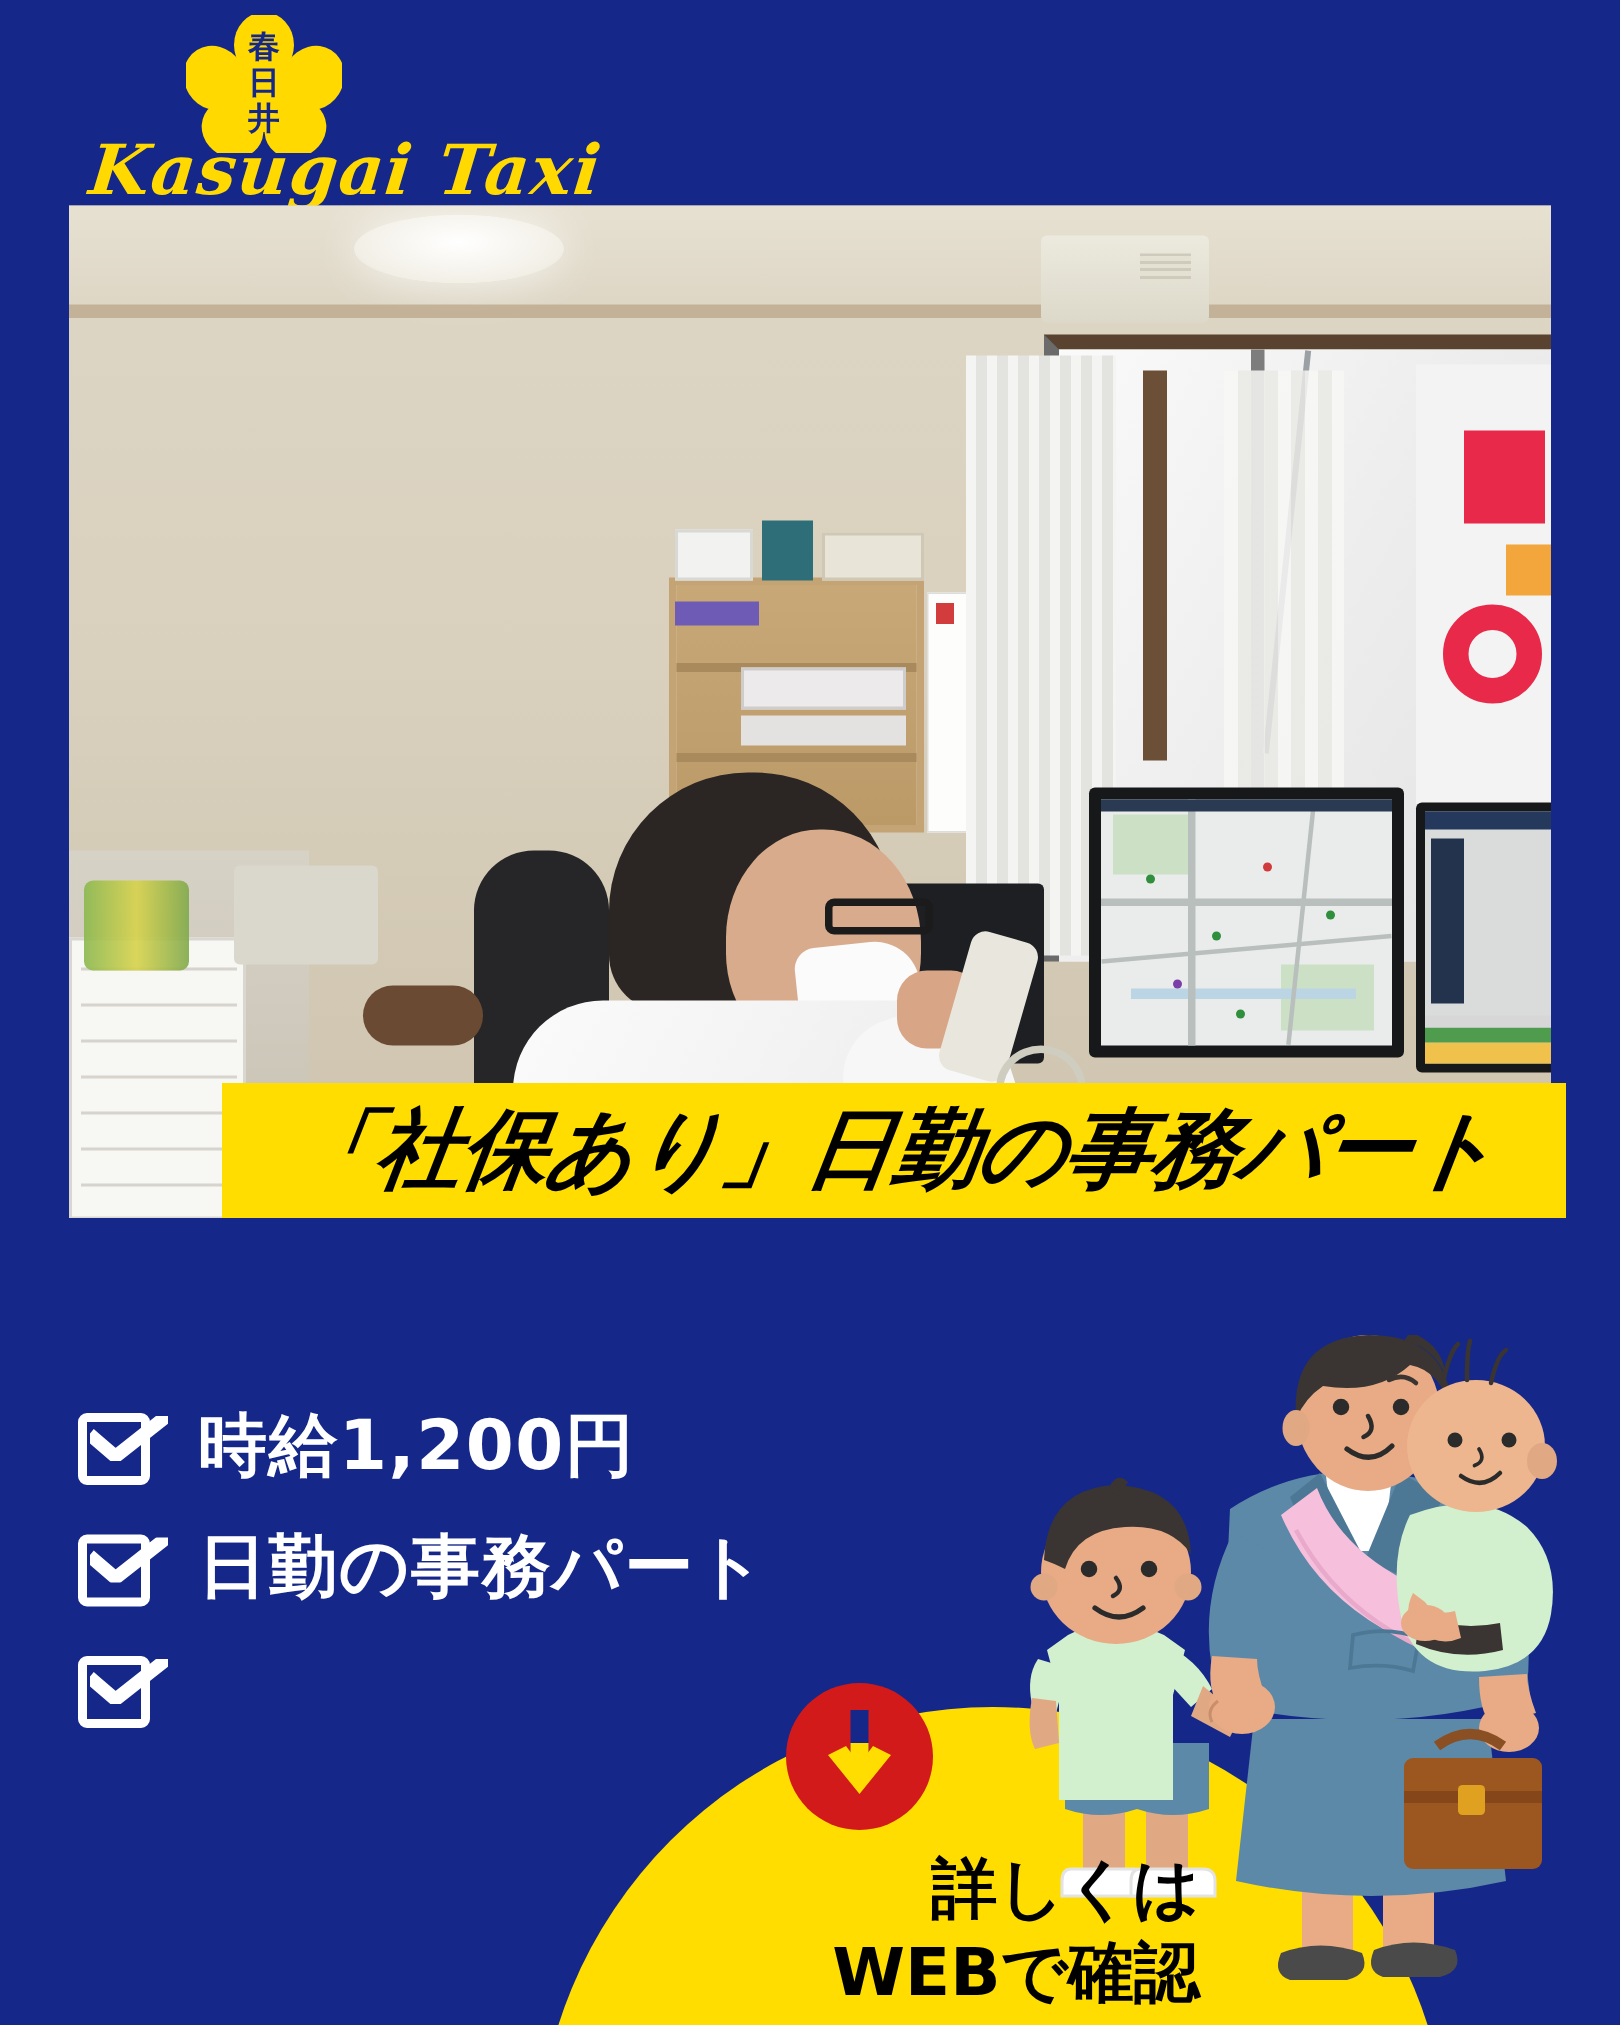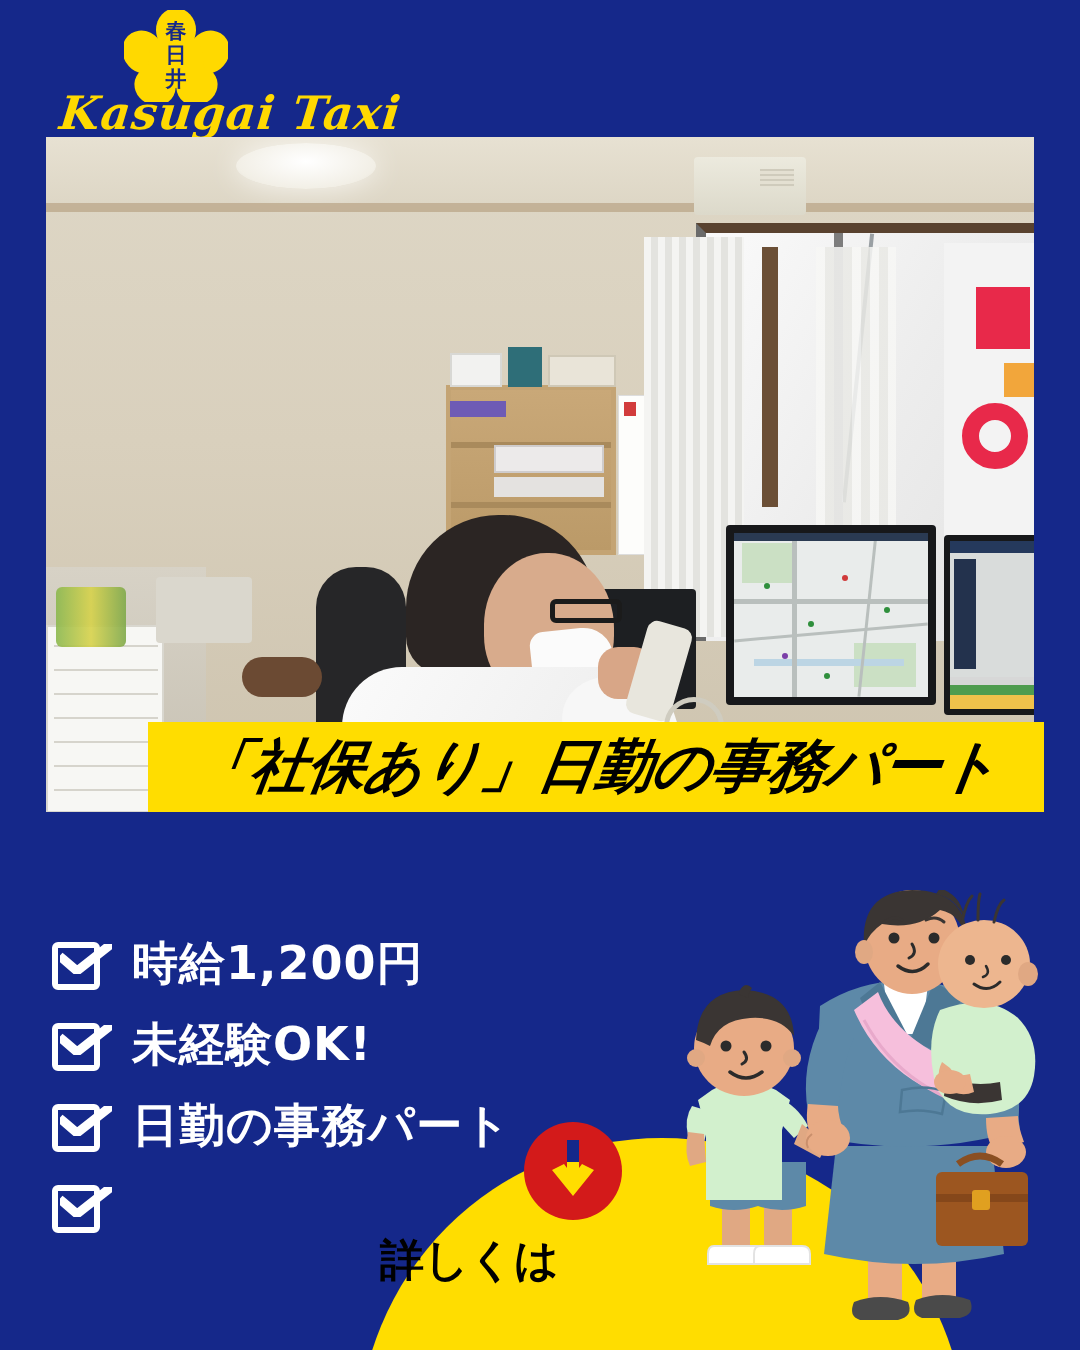--- a/index.html
+++ b/index.html
@@ -173,21 +173,21 @@
   .cta-dome {
     position:absolute; left:358px; top:1138px; width:608px; height:424px;
     background:#FFDD00; border-radius:304px 304px 0 0;
   }
   .cta-circle {
     position:absolute; left:524px; top:1122px; width:98px; height:98px;
     border-radius:50%; background:#D31A1A;
   }
   .cta-arrow { position:absolute; left:550px; top:1140px; width:46px; height:62px; }
   .cta-text {
-    position:absolute; left:380px; top:1232px; width:420px; text-align:left;
+    position:absolute; left:380px; top:1232px; width:420px; text-align:right;
     color:#000; font-weight:bold; font-size:44px; line-height:1.28;
     font-family:"DejaVu Sans","Liberation Sans",sans-serif;
   }
 
   
   .family { position:absolute; left:640px; top:890px; width:440px; height:460px; }
 </style>
 </head>
 <body>
 
@@ -316,29 +316,20 @@
     <div class="check-row">
       <div class="check-box">
         <div class="bx"></div>
         <svg class="tick" viewBox="0 0 52 30">
             <path d="M3 15 L17 27 L50 1" fill="none" stroke="#ffffff" stroke-width="9" stroke-linecap="square" stroke-linejoin="miter"></path>
           </svg>
       </div>
       <div class="check-label">時給1,200円</div>
     </div>
 
-    <div class="check-row">
-      <div class="check-box">
-        <div class="bx"></div>
-        <svg class="tick" viewBox="0 0 52 30">
-            <path d="M3 15 L17 27 L50 1" fill="none" stroke="#ffffff" stroke-width="9" stroke-linecap="square" stroke-linejoin="miter"></path>
-          </svg>
-      </div>
-      <div class="check-label">未経験OK!</div>
-    </div>
 
     <div class="check-row">
       <div class="check-box">
         <div class="bx"></div>
         <svg class="tick" viewBox="0 0 52 30">
             <path d="M3 15 L17 27 L50 1" fill="none" stroke="#ffffff" stroke-width="9" stroke-linecap="square" stroke-linejoin="miter"></path>
           </svg>
       </div>
       <div class="check-label">日勤の事務パート</div>
     </div>
@@ -456,15 +447,16 @@
 
   <div class="cta-circle"></div>
   <svg class="cta-arrow" viewBox="0 0 46 62">
     <rect x="17" y="0" width="12" height="30" fill="#15288a"></rect>
     <rect x="17" y="22" width="12" height="22" fill="#FFDD00"></rect>
     <path d="M2 30 L23 56 L44 30 L32 24 L23 36 L14 24 Z" fill="#FFDD00"></path>
   </svg>
 
   <div class="cta-text">
     <div>詳しくは</div>
+    <div>WEBで確認</div>
   </div>
 
 </div>
 
 </body></html>

